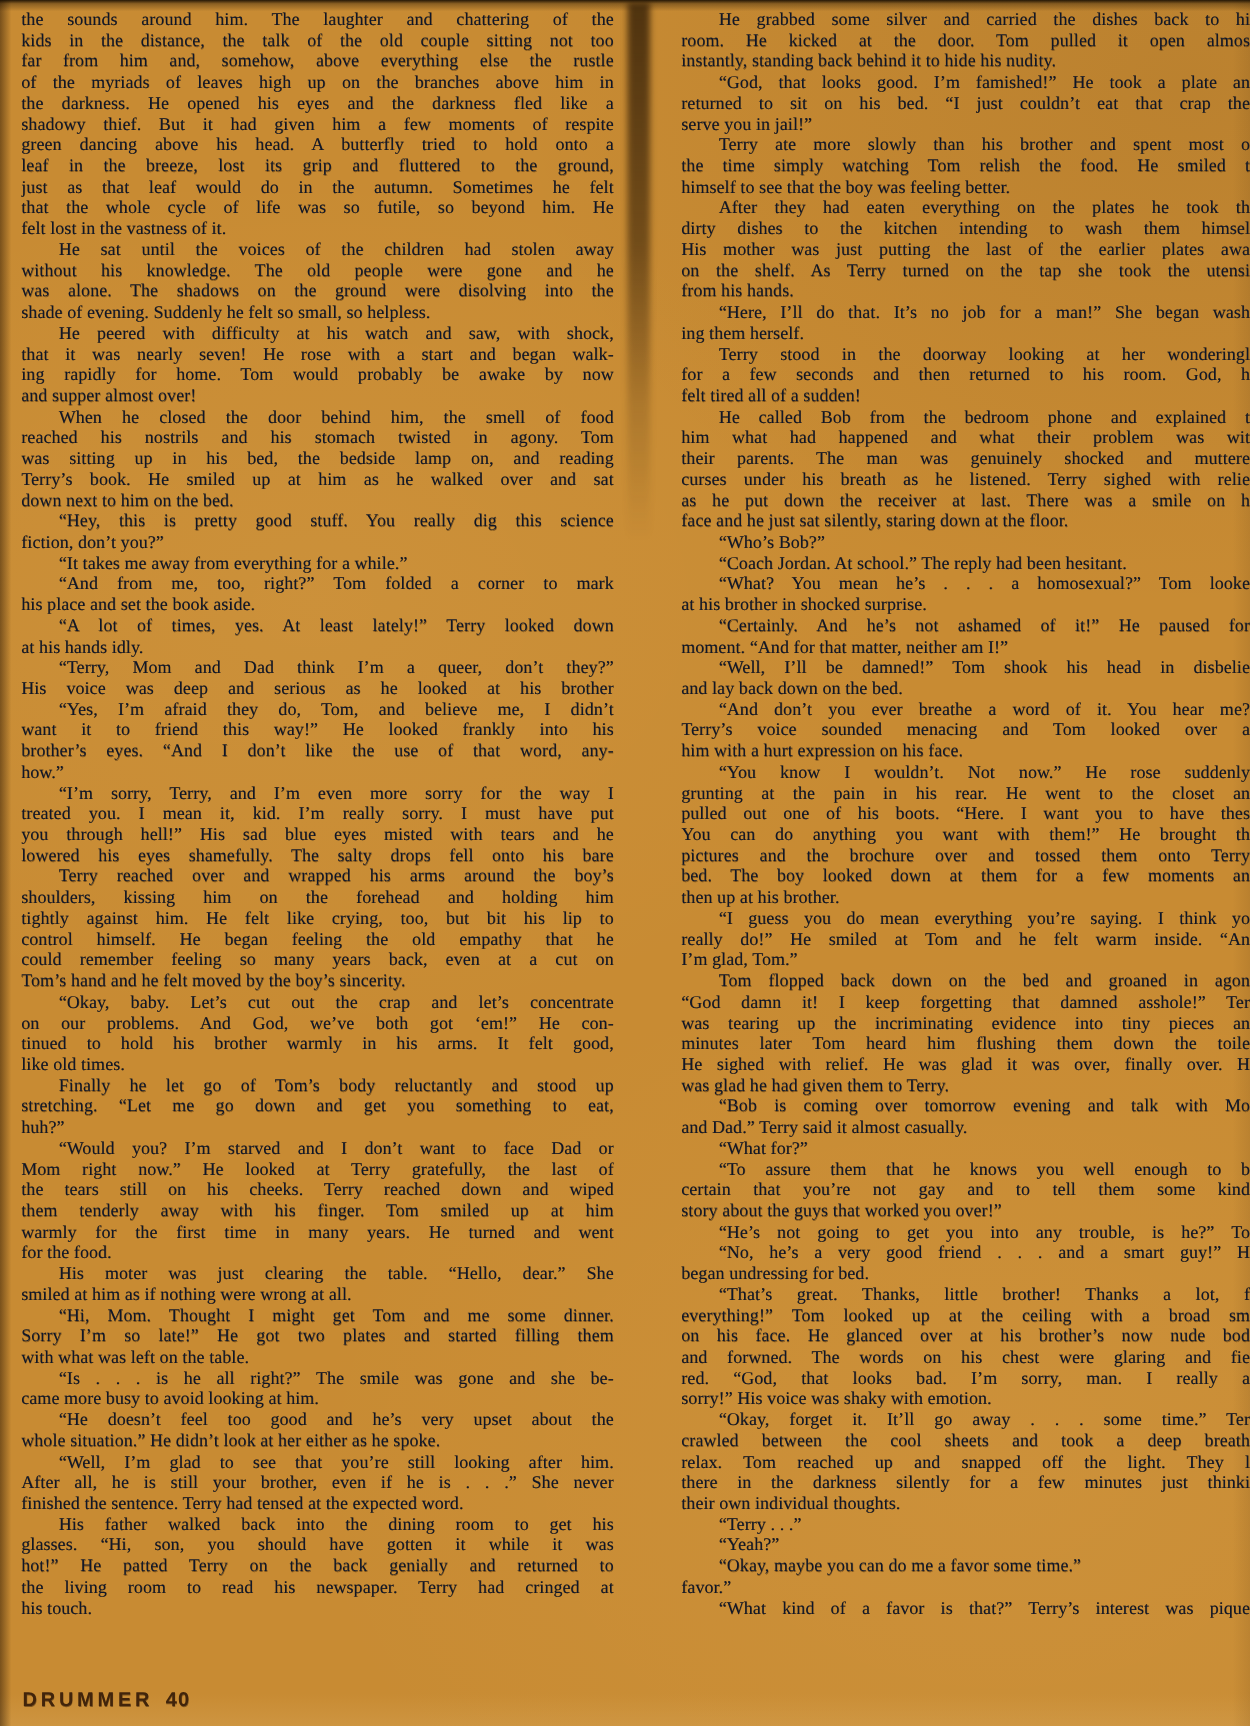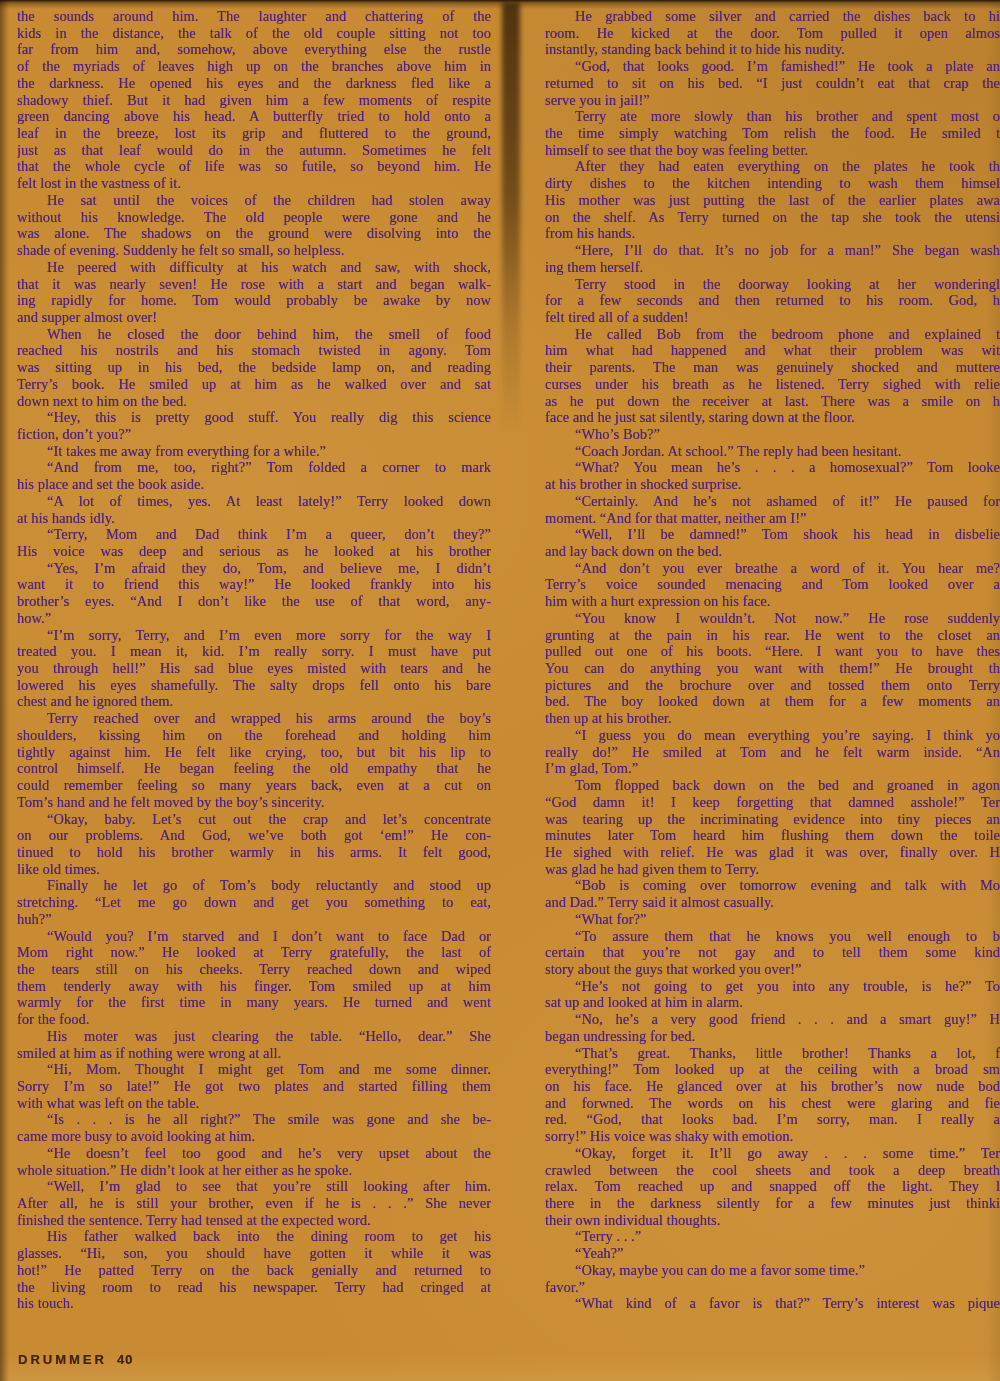--- a/index.html
+++ b/index.html
@@ -23,39 +23,39 @@
       radial-gradient(ellipse 900px 700px at 95% 5%, rgba(70,42,10,0.10), rgba(0,0,0,0) 60%);
   }
   .gutter-shadow{
     position:absolute;left:502px;top:2px;width:18px;height:430px;
     background:linear-gradient(to bottom, rgba(46,27,6,0.78) 0%, rgba(46,27,6,0.55) 45%, rgba(46,27,6,0.18) 75%, rgba(46,27,6,0) 100%);
     filter:blur(2.5px);
     pointer-events:none;
   }
   .col{
     position:absolute;top:8px;
-    color:#4c1d95;
+    color:#0f172a;
     font-size:14.3px;
     letter-spacing:0.1px;
     overflow:hidden;
   }
   .col-left{left:17px;width:474px;}
   .col-right{left:545px;width:455px;}
   .line{
     height:16.72px;line-height:16.72px;
     white-space:nowrap;overflow:hidden;
     text-align:justify;text-align-last:justify;
     text-shadow:0.3px 0.3px 0.35px rgba(62,36,10,0.55);
   }
   .line.e{text-align-last:left;}
   .line.i{padding-left:30px;}
   .footer{
     position:absolute;left:18px;top:1352px;
     font-family:"Liberation Sans","DejaVu Sans",sans-serif;
-    font-weight:bold;font-size:13px;letter-spacing:3px;
+    font-weight:bold;font-size:16px;letter-spacing:3px;
     color:#41240b;
     text-shadow:0.3px 0.3px 0.3px rgba(50,28,8,0.5);
   }
   .footer .pagenum{margin-left:10px;letter-spacing:1px;}
 </style>
 </head>
 <body>
 
 <div class="page-tone"></div>
 <div class="gutter-shadow"></div>
@@ -95,21 +95,20 @@
     <div class="line i">“Terry, Mom and Dad think I’m a queer, don’t they?”</div>
     <div class="line">His voice was deep and serious as he looked at his brother</div>
     <div class="line i">“Yes, I’m afraid they do, Tom, and believe me, I didn’t</div>
     <div class="line">want it to friend this way!” He looked frankly into his</div>
     <div class="line">brother’s eyes. “And I don’t like the use of that word, any-</div>
     <div class="line e">how.”</div>
     <div class="line i">“I’m sorry, Terry, and I’m even more sorry for the way I</div>
     <div class="line">treated you. I mean it, kid. I’m really sorry. I must have put</div>
     <div class="line">you through hell!” His sad blue eyes misted with tears and he</div>
     <div class="line">lowered his eyes shamefully. The salty drops fell onto his bare</div>
-    <div class="line e">chest and he ignored them.</div>
     <div class="line i">Terry reached over and wrapped his arms around the boy’s</div>
     <div class="line">shoulders, kissing him on the forehead and holding him</div>
     <div class="line">tightly against him. He felt like crying, too, but bit his lip to</div>
     <div class="line">control himself. He began feeling the old empathy that he</div>
     <div class="line">could remember feeling so many years back, even at a cut on</div>
     <div class="line e">Tom’s hand and he felt moved by the boy’s sincerity.</div>
     <div class="line i">“Okay, baby. Let’s cut out the crap and let’s concentrate</div>
     <div class="line">on our problems. And God, we’ve both got ‘em!” He con-</div>
     <div class="line">tinued to hold his brother warmly in his arms. It felt good,</div>
     <div class="line e">like old times.</div>
@@ -193,21 +192,20 @@
     <div class="line">minutes later Tom heard him flushing them down the toile</div>
     <div class="line">He sighed with relief. He was glad it was over, finally over. H</div>
     <div class="line e">was glad he had given them to Terry.</div>
     <div class="line i">“Bob is coming over tomorrow evening and talk with Mo</div>
     <div class="line e">and Dad.” Terry said it almost casually.</div>
     <div class="line i e">“What for?”</div>
     <div class="line i">“To assure them that he knows you well enough to b</div>
     <div class="line">certain that you’re not gay and to tell them some kind</div>
     <div class="line e">story about the guys that worked you over!”</div>
     <div class="line i">“He’s not going to get you into any trouble, is he?” To</div>
-    <div class="line e">sat up and looked at him in alarm.</div>
     <div class="line i">“No, he’s a very good friend . . . and a smart guy!” H</div>
     <div class="line e">began undressing for bed.</div>
     <div class="line i">“That’s great. Thanks, little brother! Thanks a lot, f</div>
     <div class="line">everything!” Tom looked up at the ceiling with a broad sm</div>
     <div class="line">on his face. He glanced over at his brother’s now nude bod</div>
     <div class="line">and forwned. The words on his chest were glaring and fie</div>
     <div class="line">red. “God, that looks bad. I’m sorry, man. I really a</div>
     <div class="line e">sorry!” His voice was shaky with emotion.</div>
     <div class="line i">“Okay, forget it. It’ll go away . . . some time.” Ter</div>
     <div class="line">crawled between the cool sheets and took a deep breath</div>

